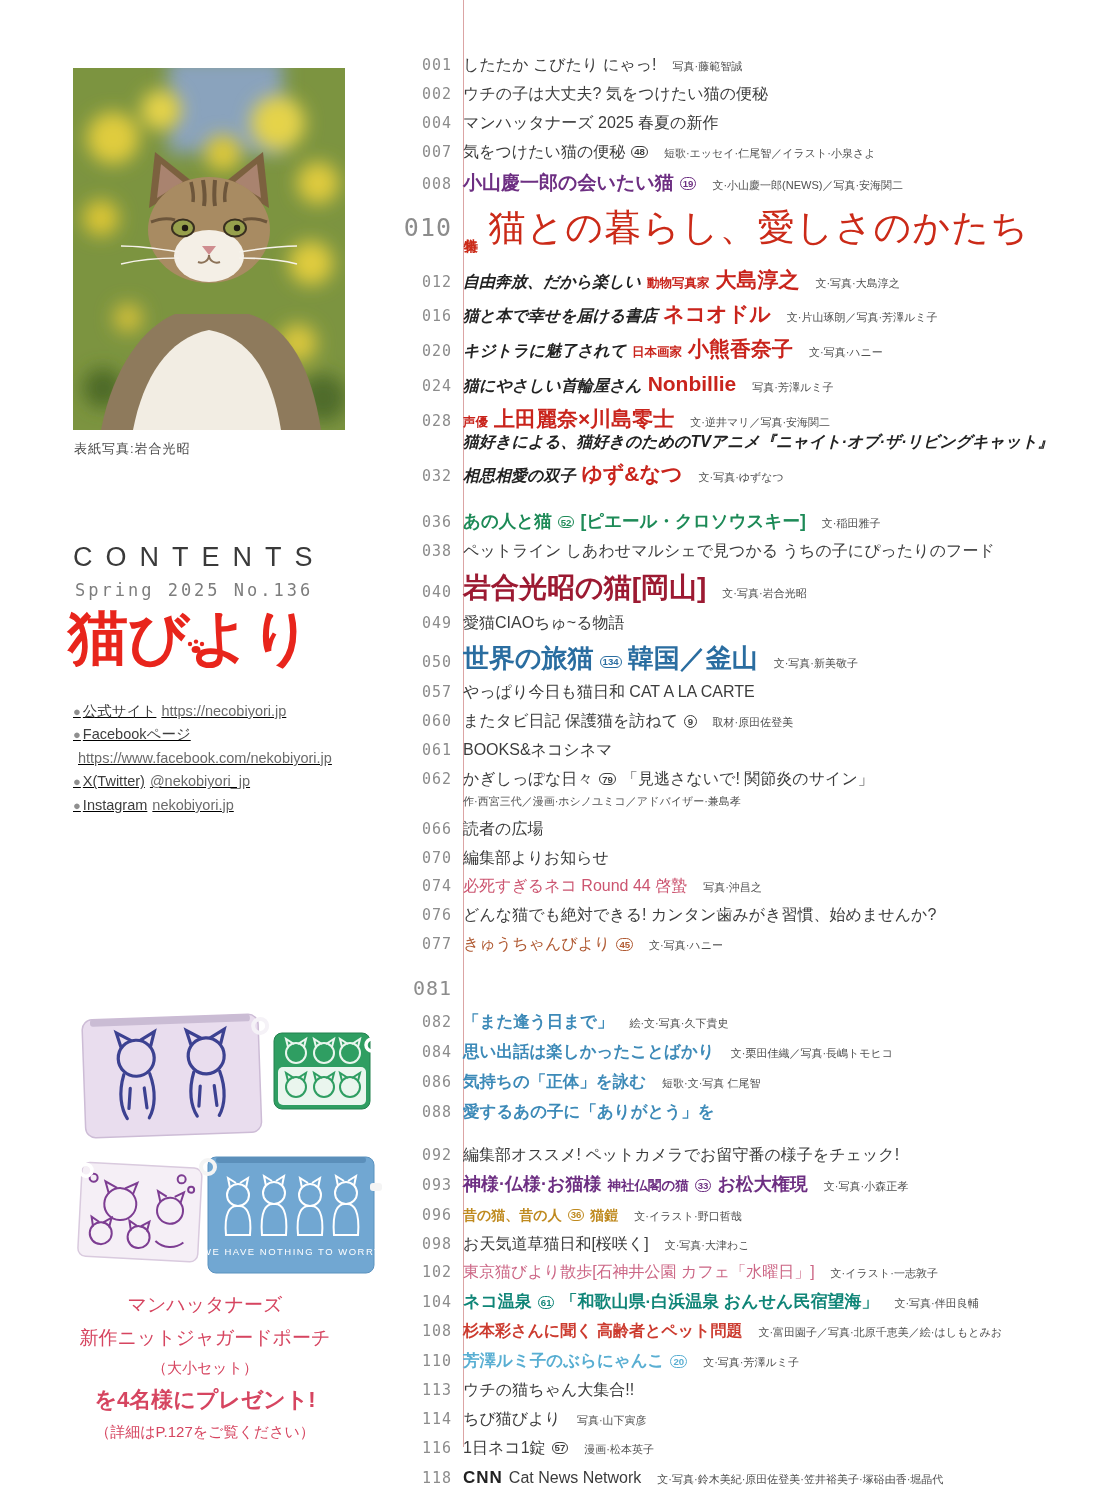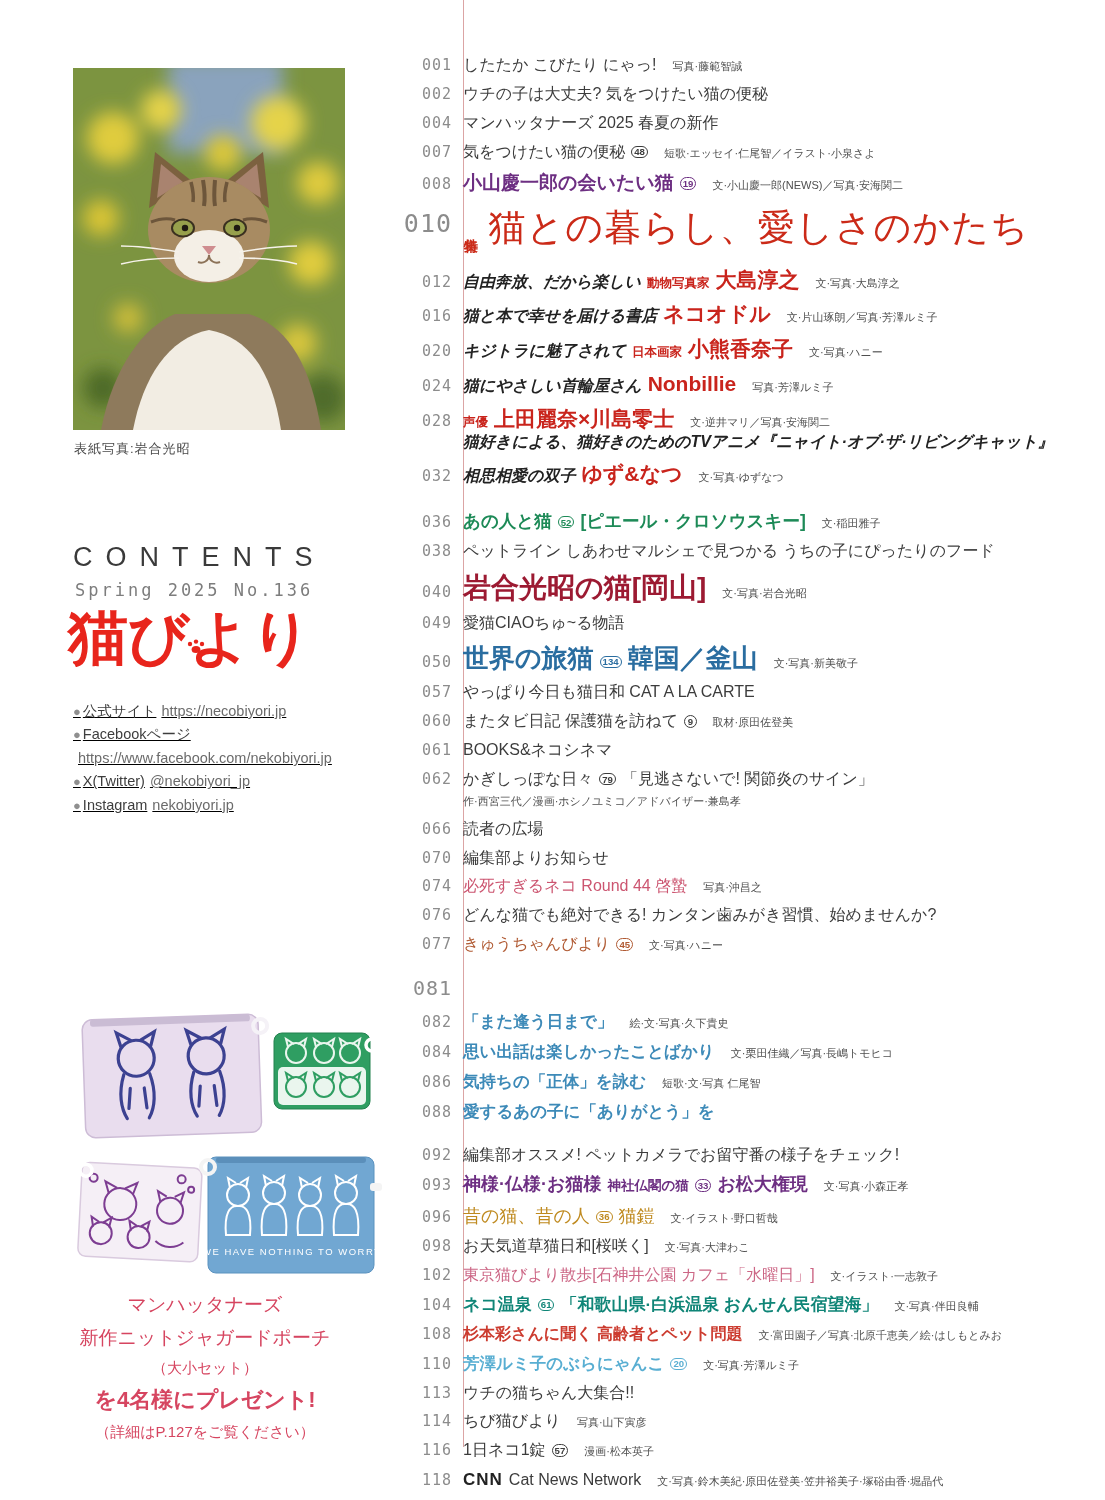--- a/index.html
+++ b/index.html
@@ -50,34 +50,34 @@
   .s-rp {color:#c9241c;font-weight:bold;font-size:12.5px;}
   .s-rn {color:#c9241c;font-weight:bold;font-size:21px;}
   .s-gr {color:#1d8a57;font-weight:bold;font-size:17.5px;}
   .s-br {color:#9c1a32;font-weight:bold;font-size:28px;}
   .s-bb {color:#2a6da0;font-weight:bold;font-size:26px;}
   .s-pk {color:#cc5570;font-size:16px;}
   .s-bw {color:#b05a33;font-size:16px;}
   .s-bl {color:#3d8ab8;font-weight:bold;font-size:16.5px;}
   .s-pub{color:#6d2f82;font-weight:bold;font-size:18px;}
   .s-pus{color:#6d2f82;font-weight:bold;font-size:13.5px;}
-  .s-gd {color:#bf8a1f;font-weight:normal;font-size:18px;}
+  .s-gd {color:#bf8a1f;font-weight:bold;font-size:14px;}
   .s-pk2{color:#cc6685;font-size:16px;}
   .s-tl {color:#0f8577;font-weight:bold;font-size:17px;}
   .s-rd {color:#cc3b2f;font-weight:bold;font-size:16px;}
   .s-lb {color:#58aed2;font-weight:bold;font-size:16.5px;}
   .s-cnn{color:#222;font-weight:bold;font-size:17px;letter-spacing:1px;}
 
   .circ{display:inline-flex;align-items:center;justify-content:center;
         border:1.3px solid currentColor;border-radius:999px;
         min-width:1.3em;height:1.3em;font-size:0.6em;padding:0 2px;
         vertical-align:0.15em;font-weight:bold;box-sizing:border-box;}
 
   
-  .toc-row.feature-main{margin:10px 0 18px;}
+  .toc-row.feature-main{margin:10px 0 18px;align-items:center;}
   .toc-row.feature-main .toc-page{font-size:25px;color:#8c8c8c;}
   .badge-main{display:inline-block;writing-mode:vertical-rl;color:#cb2a18;font-weight:bold;
               font-size:14px;line-height:1.1;margin-right:10px;vertical-align:middle;}
   .title-main{color:#cb2a18;font-size:37px;letter-spacing:1px;vertical-align:middle;}
 
   .toc-row.feature-sub{margin:20px 0 12px;align-items:center;}
   .toc-row.feature-sub .toc-page{font-size:20px;color:#8c8c8c;}
   .badge-sub{display:inline-block;background:#3d8cba;color:#fff;font-size:14px;font-weight:bold;
              padding:3px 8px;border-radius:3px;margin-right:12px;vertical-align:3px;}
   .title-sub{color:#3d8cba;font-size:30px;letter-spacing:2px;}

